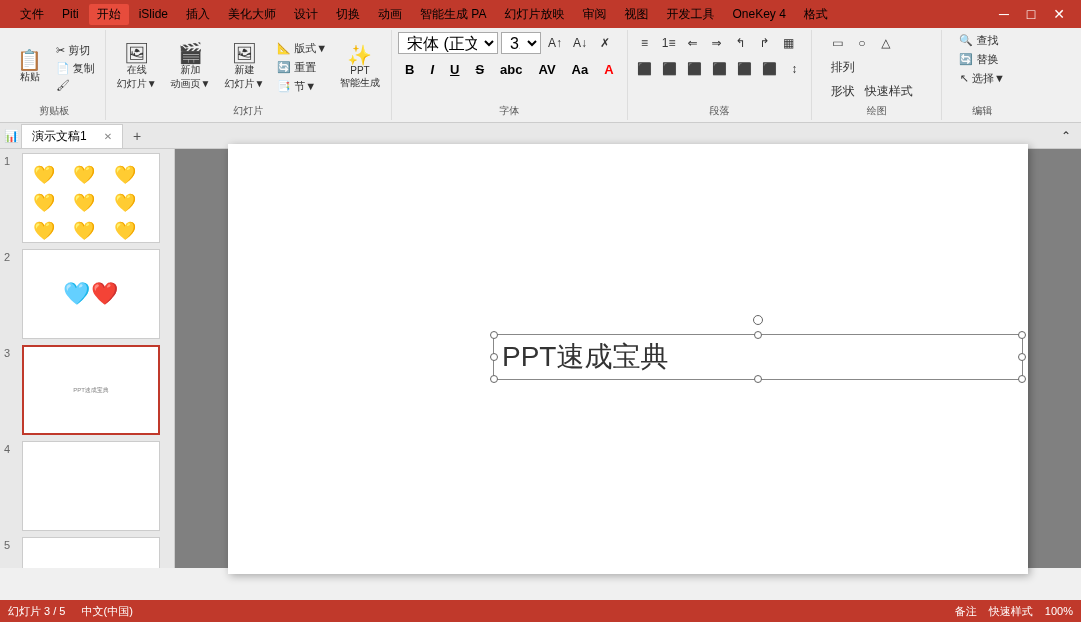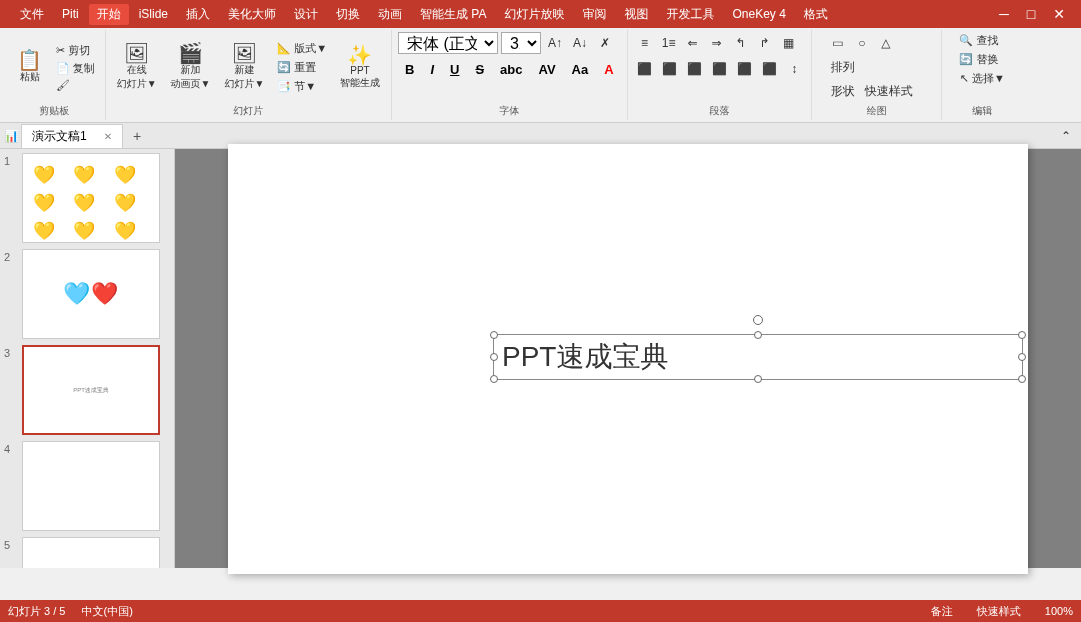--- a/index.html
+++ b/index.html
@@ -8,21 +8,21 @@
     
     .title-bar {
       height: 28px;
       background: #c0392b;
       display: flex;
       align-items: center;
       padding: 0 8px;
       color: white;
     }
     .title-bar-menu { display: flex; gap: 2px; align-items: center; flex: 1; padding: 0 4px; }
-    .title-bar-menu span { padding: 2px 8px; cursor: pointer; font-size: 12px; color: #ffffff; border-radius: 2px; }
+    .title-bar-menu span { padding: 2px 8px; cursor: pointer; font-size: 12px; color: #000000; border-radius: 2px; }
     .title-bar-menu span.active { background: #e74c3c; }
     .title-bar-controls { display: flex; gap: 2px; }
     .title-bar-controls button { background: none; border: none; color: white; cursor: pointer; font-size: 14px; padding: 0 8px; height: 28px; }
 
     
     .ribbon {
       height: 95px;
       background: #f0f0f0;
       border-bottom: 1px solid #ccc;
       display: flex;
@@ -271,21 +271,21 @@
       font-size: 11px;
       display: flex;
       align-items: center;
       padding: 0 8px;
       gap: 16px;
     }
     .status-right {
       margin-left: auto;
       display: flex;
       align-items: center;
-      gap: 24px;
+      gap: 12px;
     }
   </style>
 </head>
 <body>
 
 <div class="title-bar">
   <div class="title-bar-menu">
     <span>文件</span>
     <span>Piti</span>
     <span class="active">开始</span>

